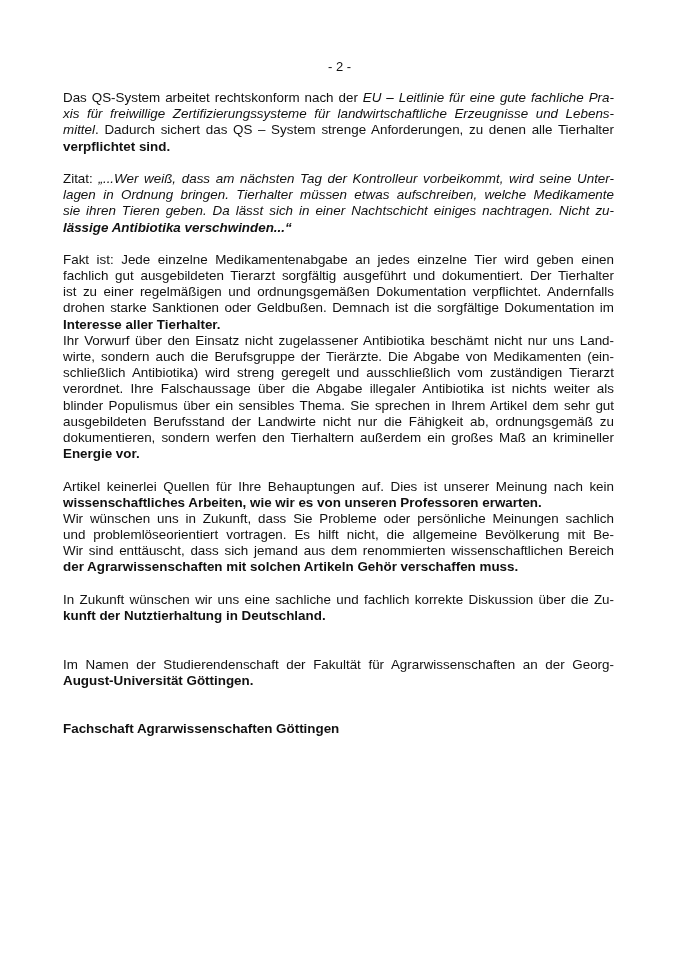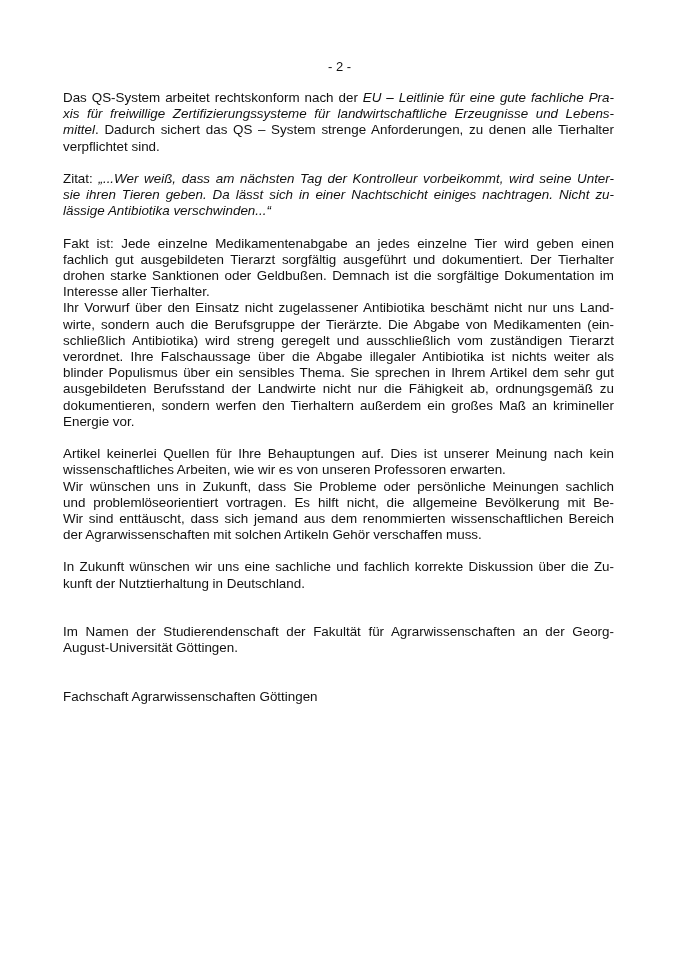--- a/index.html
+++ b/index.html
@@ -3,21 +3,21 @@
 <meta charset="utf-8">
 <style>
   html, body { margin: 0; padding: 0; background: #ffffff; }
   body { width: 679px; height: 960px; position: relative; overflow: hidden;
          font-family: "Liberation Sans", sans-serif; color: #111111; }
   .page-number { position: absolute; top: 59px; left: 0; width: 679px; text-align: center;
                  font-size: 13px; line-height: 16px; }
   .body { position: absolute; left: 63px; top: 90px; width: 551px; font-size: 13.4px; }
   .line { display: block; height: 16.2px; line-height: 16.2px; white-space: nowrap;
           text-align: justify; text-align-last: justify; }
-  .line.last { text-align-last: left; }
+  .line.last { text-align-last: left; font-weight: bold; }
   .gap { display: block; height: 16.2px; }
   .gap2 { display: block; height: 32.4px; }
   em { font-style: italic; }
 </style>
 </head>
 <body>
 
 <div class="page-number">- 2 -</div>
 
 <div class="body">
@@ -25,28 +25,30 @@
   <div>
     <span class="line"><span>Das QS-System arbeitet rechtskonform nach der </span><em>EU – Leitlinie für eine gute fachliche Pra-</em></span>
     <span class="line"><em>xis für freiwillige Zertifizierungssysteme für landwirtschaftliche Erzeugnisse und Lebens-</em></span>
     <span class="line"><em>mittel</em><span>. Dadurch sichert das QS – System strenge Anforderungen, zu denen alle Tierhalter</span></span>
     <span class="line last">verpflichtet sind.</span>
   </div>
   <span class="gap"></span>
 
   <div>
     <span class="line"><span>Zitat: </span><em>„...Wer weiß, dass am nächsten Tag der Kontrolleur vorbeikommt, wird seine Unter-</em></span>
+    <span class="line"><em>lagen in Ordnung bringen. Tierhalter müssen etwas aufschreiben, welche Medikamente</em></span>
     <span class="line"><em>sie ihren Tieren geben. Da lässt sich in einer Nachtschicht einiges nachtragen. Nicht zu-</em></span>
     <span class="line last"><em>lässige Antibiotika verschwinden...“</em></span>
   </div>
   <span class="gap"></span>
 
   <div>
     <span class="line">Fakt ist: Jede einzelne Medikamentenabgabe an jedes einzelne Tier wird geben einen</span>
     <span class="line">fachlich gut ausgebildeten Tierarzt sorgfältig ausgeführt und dokumentiert. Der Tierhalter</span>
+    <span class="line">ist zu einer regelmäßigen und ordnungsgemäßen Dokumentation verpflichtet. Andernfalls</span>
     <span class="line">drohen starke Sanktionen oder Geldbußen. Demnach ist die sorgfältige Dokumentation im</span>
     <span class="line last">Interesse aller Tierhalter.</span>
   </div>
 
   <div>
     <span class="line">Ihr Vorwurf über den Einsatz nicht zugelassener Antibiotika beschämt nicht nur uns Land-</span>
     <span class="line">wirte, sondern auch die Berufsgruppe der Tierärzte. Die Abgabe von Medikamenten (ein-</span>
     <span class="line">schließlich Antibiotika) wird streng geregelt und ausschließlich vom zuständigen Tierarzt</span>
     <span class="line">verordnet. Ihre Falschaussage über die Abgabe illegaler Antibiotika ist nichts weiter als</span>
     <span class="line">blinder Populismus über ein sensibles Thema. Sie sprechen in Ihrem Artikel dem sehr gut</span>

